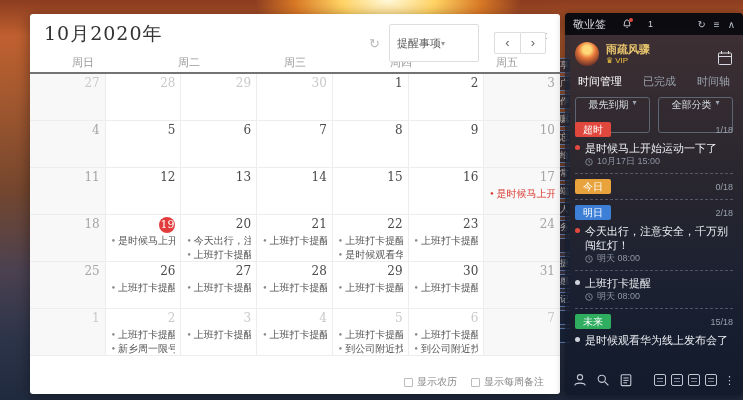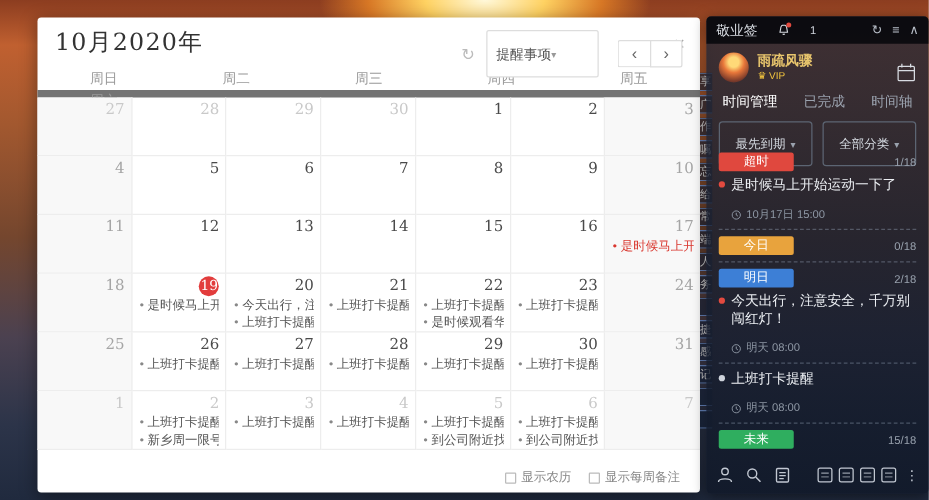--- a/index.html
+++ b/index.html
@@ -21,21 +21,21 @@
   .controls{position:absolute;right:14px;top:10px;display:flex;align-items:center;gap:9px;font-family:"Liberation Sans",sans-serif}
   .refresh{color:#bbb;font-size:13px;cursor:pointer}
   .select{width:90px;height:38px;border:1px solid #ddd;border-radius:2px;font-size:11px;color:#555;
     display:flex;align-items:center;justify-content:flex-start;padding:0 7px;background:#fff;cursor:pointer}
   .arr{color:#999;font-size:8px}
   .navbtns{display:flex;margin-left:6px}
   .navbtns .nb{width:26px;height:22px;border:1px solid #ddd;background:#fff;color:#666;font-size:13px;line-height:20px;text-align:center;cursor:pointer}
   .nb.prev{border-radius:2px 0 0 2px;border-right:none}
   .nb.next{border-radius:0 2px 2px 0}
   .weekdays{display:grid;grid-template-columns:repeat(5,1fr);height:18px;font-size:11px;color:#999;text-align:center;line-height:18px}
-  .grid{display:grid;grid-template-columns:repeat(7,1fr);grid-auto-rows:47px;border-top:6px solid #737373}
+  .grid{display:grid;grid-template-columns:repeat(7,1fr);grid-auto-rows:47px;border-top:2px solid #737373}
   .cell{border-right:1px solid #ededed;border-bottom:1px solid #ededed;padding:2px 5px 0 5px;overflow:hidden}
   .cell:nth-child(7n){border-right:none}
   .cell.wknd{background:#f8f8f8}
   .dnum{display:block;text-align:right;font-size:12px;color:#4a4a4a;height:17px;line-height:15px}
   .cell.dim .dnum{color:#c9c9c9}
   .cell.wkcur .dnum{color:#a5a5a5}
   .today-circle{display:inline-block;width:16px;height:16px;border-radius:50%;background:#e23c3c;color:#fff;text-align:center;line-height:16px;font-size:11px}
   .ev{font-size:10px;line-height:13px;color:#555;white-space:nowrap;overflow:hidden}
   .ev .bu{color:#888;margin-right:2px;font-size:9px}
   .ev.red,.ev.red .bu{color:#d9372f}
@@ -60,33 +60,33 @@
   .avatar{width:24px;height:24px;border-radius:50%;flex:none;cursor:pointer;
     background:radial-gradient(circle at 50% 32%,#ffd978 0 20%,#e8773a 42%,#7a3a2a 75%,#402730 100%)}
   .uinfo{flex:1}
   .uname{font-size:11px;color:#e9c66d;font-weight:bold;line-height:13px}
   .vip{font-size:8px;color:#f0c23e;line-height:10px;display:flex;gap:2px;align-items:center}
   .calicon{cursor:pointer;display:flex}
   .p-tabs{display:flex;justify-content:space-between;padding:4px 13px 6px;font-size:11px;color:#9aa2ae}
   .p-tab{cursor:pointer}
   .p-tab.active{color:#fff}
   .p-filters{display:flex;gap:8px;padding:2px 10px 8px}
-  .p-filter{flex:1;height:36px;border:1px solid #5c6573;border-radius:3px;display:flex;align-items:center;justify-content:center;
+  .p-filter{flex:1;height:36px;border:1px solid #5c6573;border-radius:3px;display:flex;justify-content:center;
     gap:4px;font-size:10px;color:#d5dae1;cursor:pointer}
   .fa{font-size:8px;color:#9aa2ae}
   .p-list{position:absolute;top:106px;bottom:32px;left:0;right:0;overflow:hidden;padding:0 10px}
   .sec-head{display:flex;justify-content:space-between;align-items:center;margin:3px 0 4px}
-  .badge{font-size:10px;color:#fff;padding:1px 20px;border-radius:2px;line-height:13px}
+  .badge{font-size:10px;color:#fff;padding:1px 8px;border-radius:2px;line-height:13px}
   .count{font-size:9px;color:#98a1ad}
   .task{margin:2px 0 3px;cursor:pointer}
   .t-row{display:flex;gap:5px;align-items:flex-start}
   .dot{width:5px;height:5px;border-radius:50%;margin-top:4px;flex:none}
   .t-text{font-size:11px;line-height:14px;color:#eceff3}
   .task.muted .t-text{color:#a7aeb9;font-size:10px}
-  .t-time{display:flex;align-items:center;gap:4px;margin:10px 0 0 10px;font-size:9px;color:#8d96a3}
+  .t-time{display:flex;align-items:center;gap:4px;margin:0 0 0 10px;font-size:9px;color:#8d96a3}
   .divider{border-bottom:1px dashed rgba(150,165,185,.4);margin:5px 0}
   .p-toolbar{position:absolute;bottom:0;left:0;right:0;height:30px;display:flex;align-items:center;justify-content:space-between;padding:0 8px}
   .tb-left{display:flex;gap:9px;align-items:center}
   .tb-left span{cursor:pointer;display:flex}
   .tb-right{display:flex;gap:5px;align-items:center}
   .sq{width:12px;height:12px;border:1px solid #c2c8d2;border-radius:2px;position:relative;cursor:pointer}
   .sq::after{content:"";position:absolute;left:2px;right:2px;top:3px;border-top:1px solid rgba(194,200,210,.75);box-shadow:0 3px 0 rgba(194,200,210,.55)}
   .tb-more{color:#c2c8d2;font-size:11px;cursor:pointer;margin-left:2px}
 </style>
 </head>

